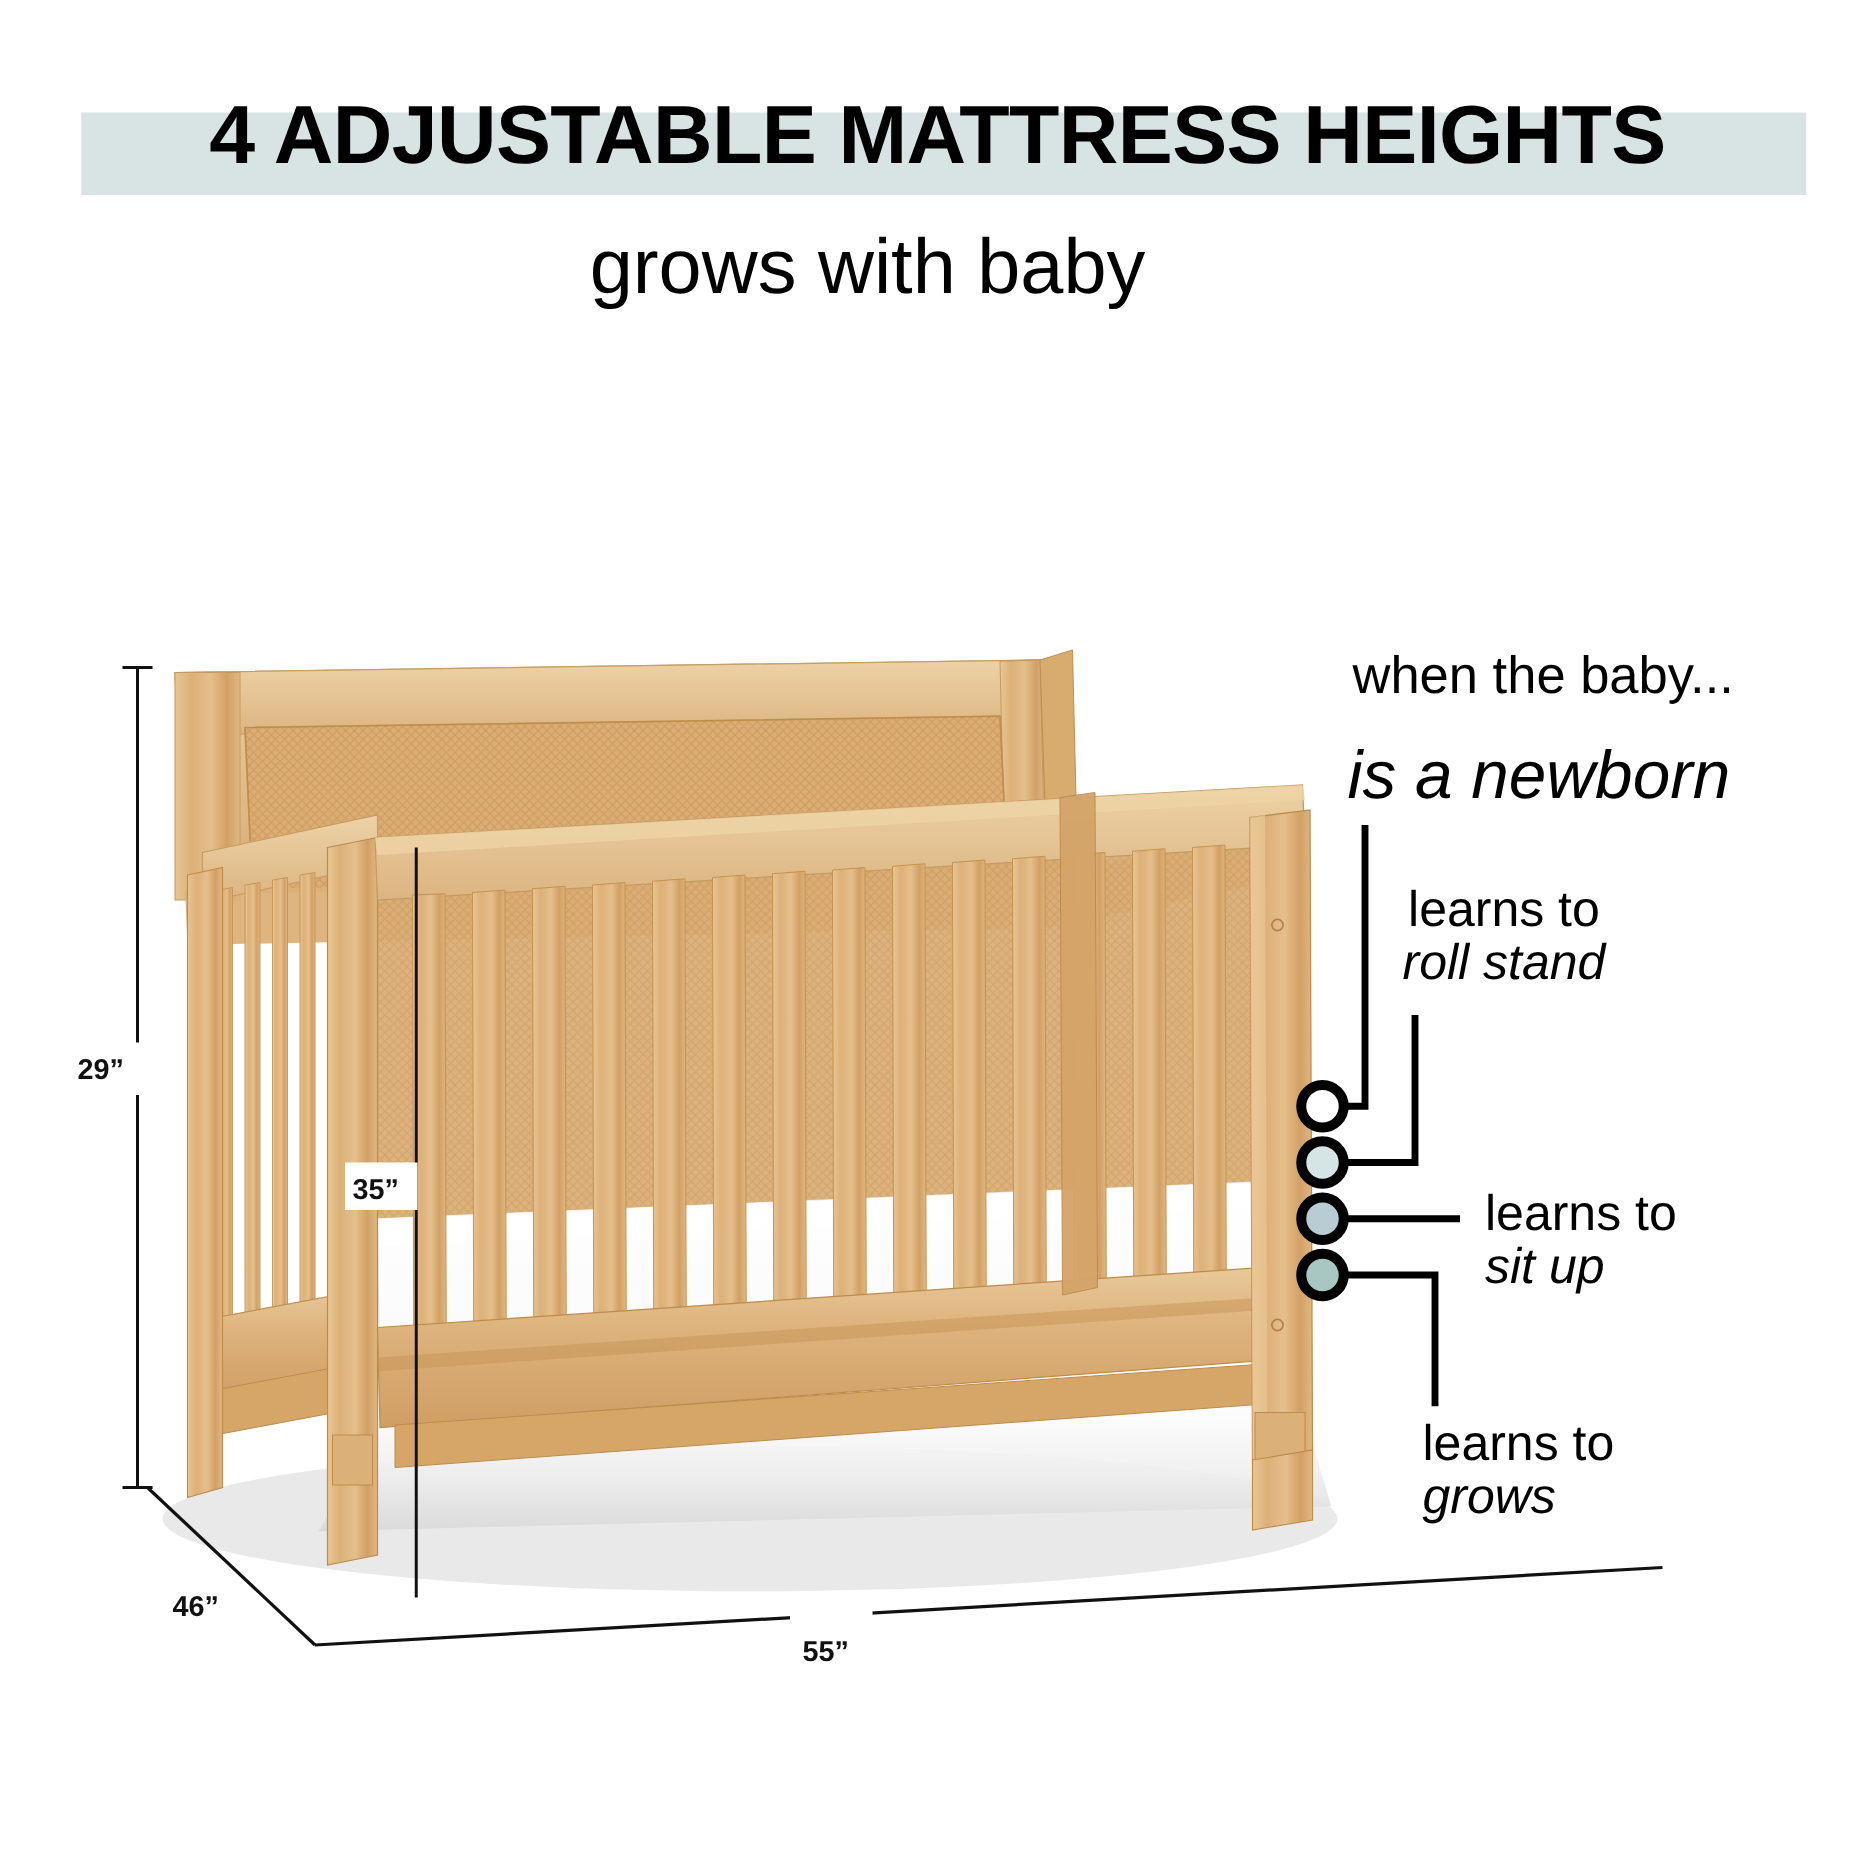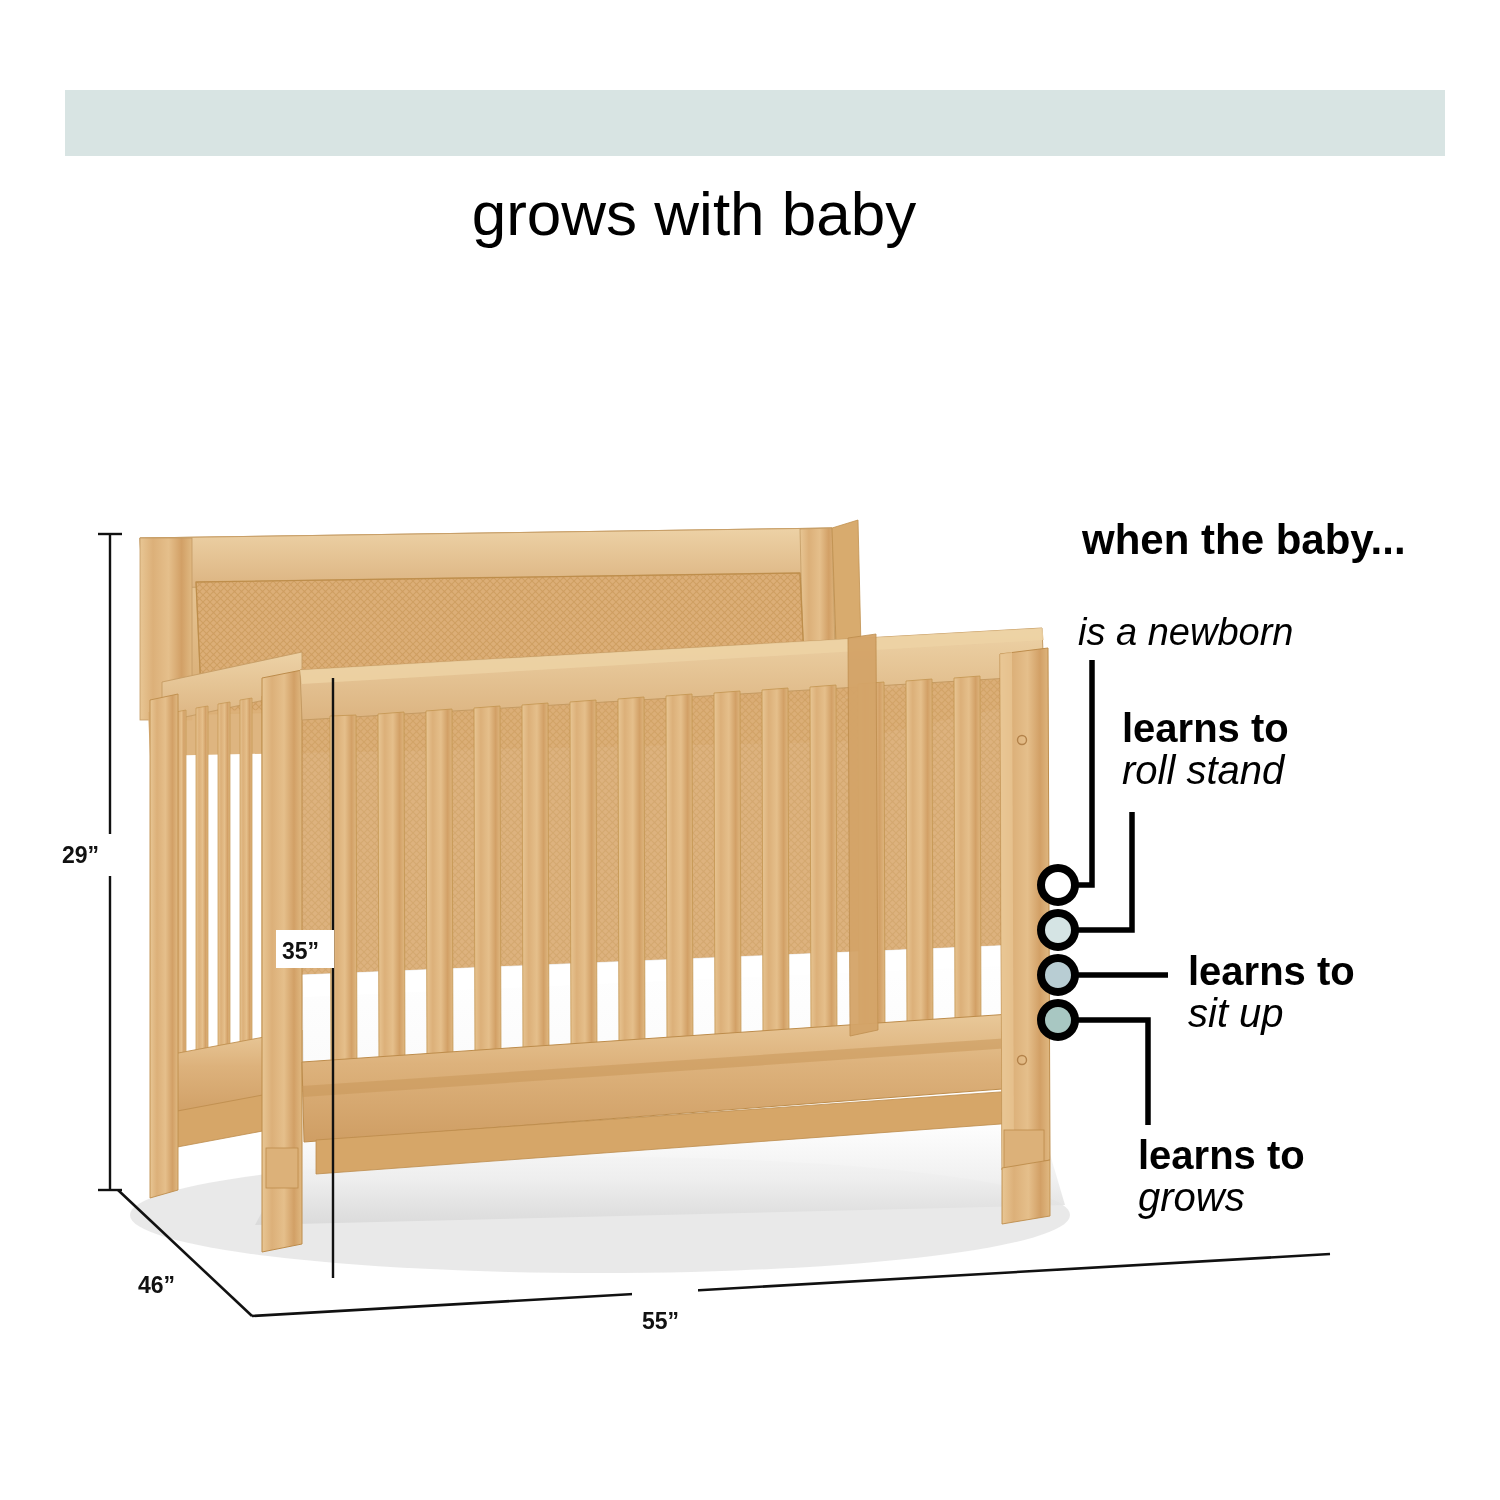--- a/index.html
+++ b/index.html
@@ -39,35 +39,36 @@
     position:absolute;font-size:23px;font-weight:bold;color:#111;
     letter-spacing:0px;white-space:nowrap;
   }
   .dim45{left:62px;top:842px;}
   .dim35{left:282px;top:938px;text-align:right;}
   .dim29{left:138px;top:1272px;}
   .dim55{left:642px;top:1288px;margin-top:20px;}
 
   
   .anno{position:absolute;color:#000;line-height:1.06;white-space:nowrap;}
-  .anno .reg{font-style:normal;font-weight:700;display:block;}
+  .anno .reg{font-style:normal;font-weight:400;display:block;text-align:center;}
   .anno .ital{font-style:italic;font-weight:400;display:block;}
 
   .a-head{left:1082px;top:518px;font-size:42px;}
-  .a-newborn{left:1078px;top:612px;font-size:38px;}
+  .a-newborn{left:1078px;top:592px;font-size:54px;}
   .a-roll{left:1122px;top:707px;font-size:40px;text-align:left;}
   .a-sit{left:1188px;top:950px;font-size:40px;}
   .a-stand{left:1138px;top:1134px;font-size:40px;}
 </style>
 </head>
 <body>
 
 <div id="stage">
 
   <div class="hl-band"></div>
+  <div class="title">4 ADJUSTABLE MATTRESS HEIGHTS</div>
   <div class="subtitle">grows with baby</div>
 
   <svg class="crib" viewBox="0 0 1500 1500">
     <defs>
       <linearGradient id="gWoodV" x1="0" y1="0" x2="1" y2="0">
         <stop offset="0%" stop-color="#e8c694"></stop>
         <stop offset="25%" stop-color="#dcb079"></stop>
         <stop offset="55%" stop-color="#e5bf8b"></stop>
         <stop offset="80%" stop-color="#d2a066"></stop>
         <stop offset="100%" stop-color="#e0b982"></stop>

